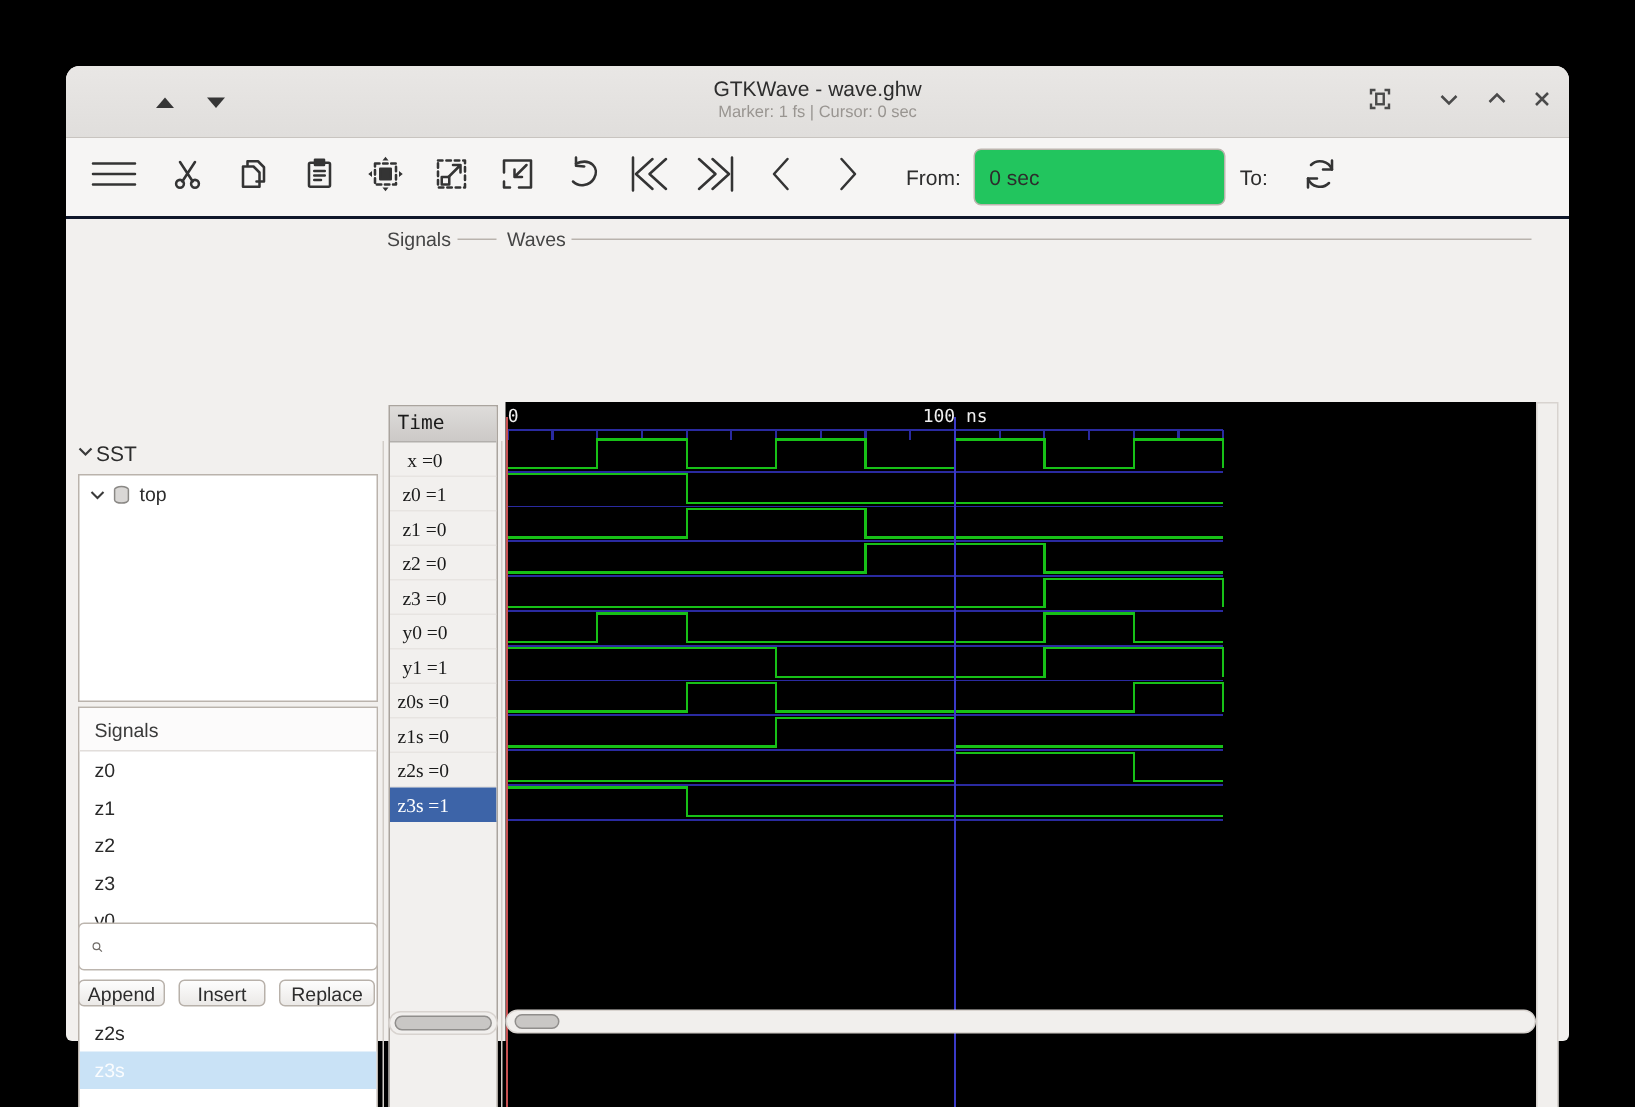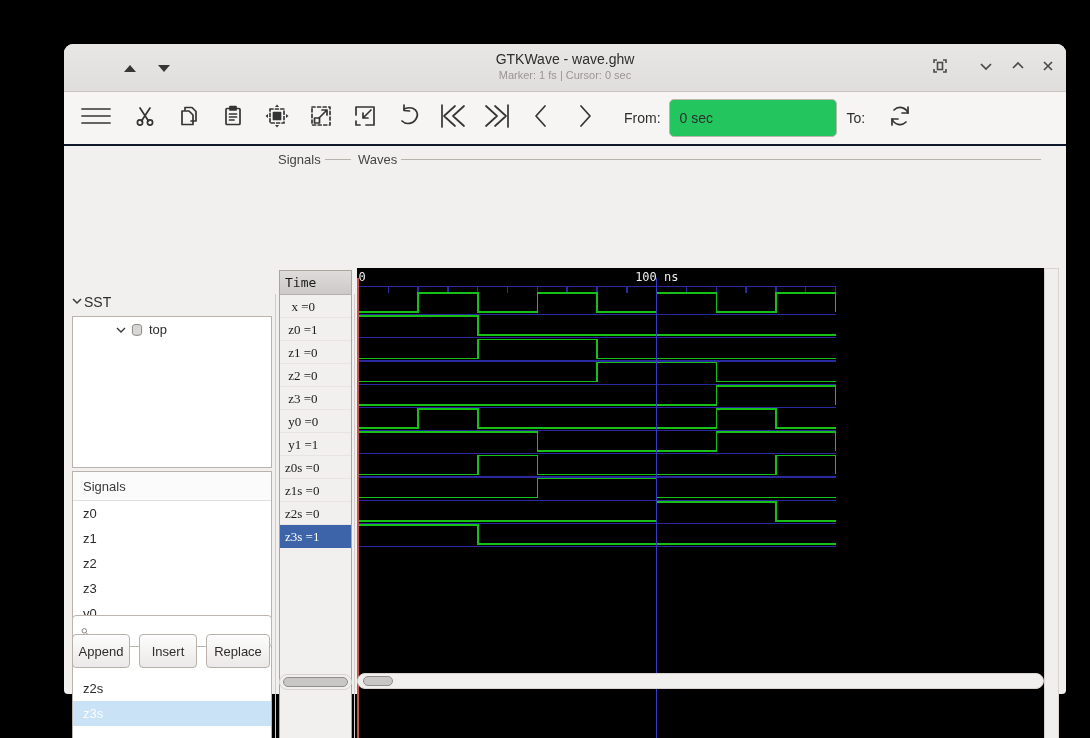--- a/index.html
+++ b/index.html
@@ -1,21 +1,21 @@
 <!DOCTYPE html>
 <html><head>
 <meta charset="utf-8">
 <style>
   * { margin:0; padding:0; box-sizing:border-box; }
   html,body { width:1090px; height:738px; background:#000; overflow:hidden; }
   .page { position:relative; width:1090px; height:738px; background:#000;
           font-family:"Liberation Sans", sans-serif; }
   .window { position:absolute; left:44px; top:44px; width:1002px; height:650px;
             background:#f2f0ee; border-radius:9px 9px 4px 4px;
-            box-shadow:0 2px 10px rgba(0,0,0,.6);margin-left:20px; }
+            box-shadow:0 2px 10px rgba(0,0,0,.6); }
 
   
   .titlebar { position:absolute; left:0; top:0; width:1002px; height:48px;
               background:linear-gradient(#e9e7e5,#e0deDC); border-bottom:1px solid #c8c4c0;
               border-radius:9px 9px 0 0; }
   .tb-center { position:absolute; left:0; right:0; top:6px; text-align:center; }
   .tb-title { font-size:14px; color:#2d2d2d; line-height:18px; }
   .tb-sub { font-size:11px; color:#999591; line-height:15px; }
   .tb-btn { position:absolute; width:24px; height:24px; top:56px; display:flex;
             align-items:center; justify-content:center; cursor:default; }
@@ -34,31 +34,31 @@
   .tlabel { font-size:14px; color:#2d2d2d; margin:0 8px 0 10px; flex:0 0 auto; }
   .tinput { height:38px; background:#22c55e; border:1px solid #bcb5ae; border-radius:5px;
             font-size:14px; color:#2d2d2d; padding:0 10px;
             font-family:"Liberation Sans", sans-serif; }
 
   
   .sst-header { position:absolute; left:6px; top:148px; display:flex; align-items:flex-start;
                 font-size:14px; color:#2d2d2d; }
   .panel-box { position:absolute; background:#fff; border:1px solid #bab3ac; }
   .tree-box { left:8px; top:170px; width:200px; height:152px; overflow:hidden; }
-  .tree-row { height:25px; display:flex; align-items:center; font-size:13px; color:#2d2d2d;padding-left:36px; }
+  .tree-row { height:25px; display:flex; align-items:center; font-size:13px; color:#2d2d2d; }
   .tree-row.sel { background:#8fc0ea; color:#fff; }
   .list-box { left:8px; top:325px; width:200px; height:284px; overflow:hidden; }
   .list-header { height:29px; line-height:29px; padding-left:10px; font-size:13px; color:#3a3a3a;
                  background:#fcfbfb; border-bottom:1px solid #e2dedb; }
   .list-item { height:25px; line-height:25px; padding-left:10px; font-size:13px; color:#2a2a2a; }
   .list-item.sel { background:#c9e2f6; color:#fafcfe; }
   .search-wrap { position:absolute; left:8px; top:469px; width:200px; height:32px;
                  background:#fff; border:1px solid #bcb5ae; border-radius:4px;
                  display:flex; align-items:center; padding-left:8px; }
-  .btn { position:absolute; top:488px; height:34px; background:linear-gradient(#fdfdfd,#ebe9e7);
+  .btn { position:absolute; top:507px; height:18px; background:linear-gradient(#fdfdfd,#ebe9e7);
          border:1px solid #b8b1aa; border-radius:4px; font-size:13px; color:#2d2d2d;
          font-family:"Liberation Sans", sans-serif; }
 
   
   .vsplit { position:absolute; top:148px; width:1px; height:444px; background:#d2cdc8; }
 
   
   .frame-label { position:absolute; font-size:13px; color:#454545; display:flex; align-items:center; }
   .frame-label .tail { height:1px; background:#b9b3ad; margin-left:4px; }
 

